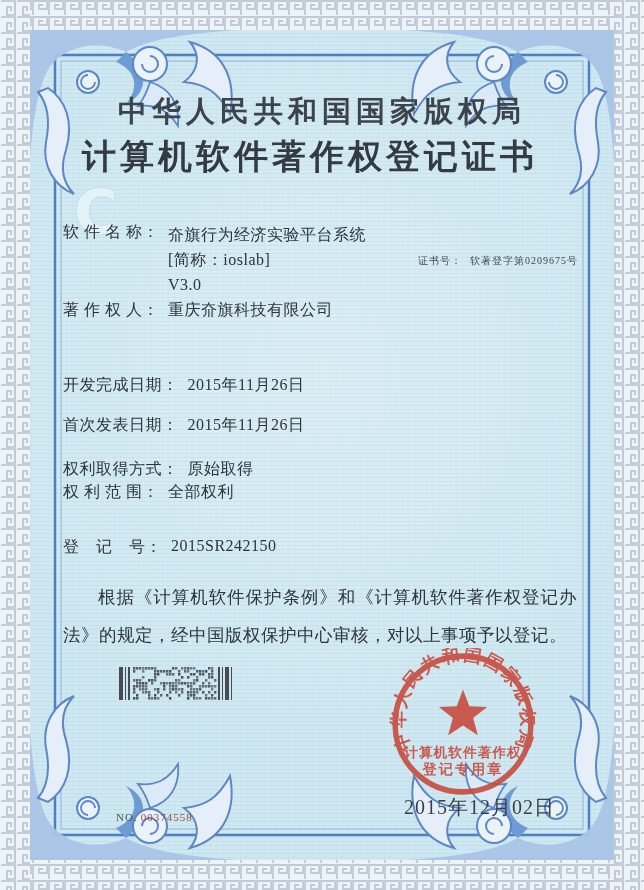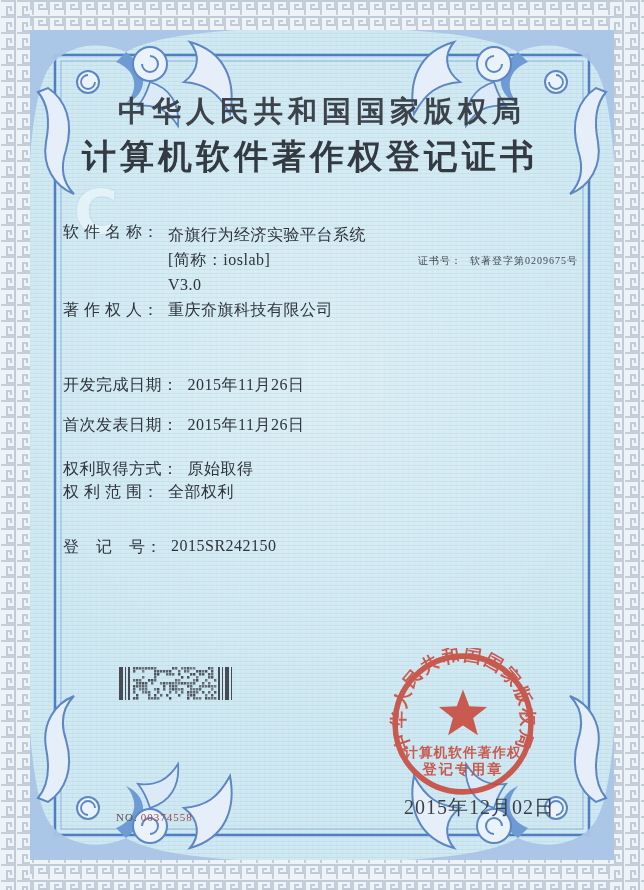--- a/index.html
+++ b/index.html
@@ -151,20 +151,21 @@
     <div class="row" style="top:482px">
       <span class="lbl">权 利 范 围：</span>
       <span class="val">全部权利</span>
     </div>
 
     <div class="row" style="top:537px">
       <span class="lbl">登　记　号：</span>
       <span class="val">2015SR242150</span>
     </div>
 
+    <div class="statement">根据《计算机软件保护条例》和《计算机软件著作权登记办法》的规定，经中国版权保护中心审核，对以上事项予以登记。</div>
 
     <div class="barcode">
       <svg id="barcode-svg" width="114" height="35" viewBox="0 0 114 35">
           <rect x="0" y="1" width="4" height="33" fill="#464b54"></rect>
           <rect x="6" y="1" width="1" height="33" fill="#464b54"></rect>
           <rect x="9" y="1" width="2" height="33" fill="#464b54"></rect>
           <rect x="99" y="1" width="2" height="33" fill="#464b54"></rect>
           <rect x="103" y="1" width="1" height="33" fill="#464b54"></rect>
           <rect x="106" y="1" width="4" height="33" fill="#464b54"></rect>
           <rect x="112" y="1" width="1" height="33" fill="#464b54"></rect>

